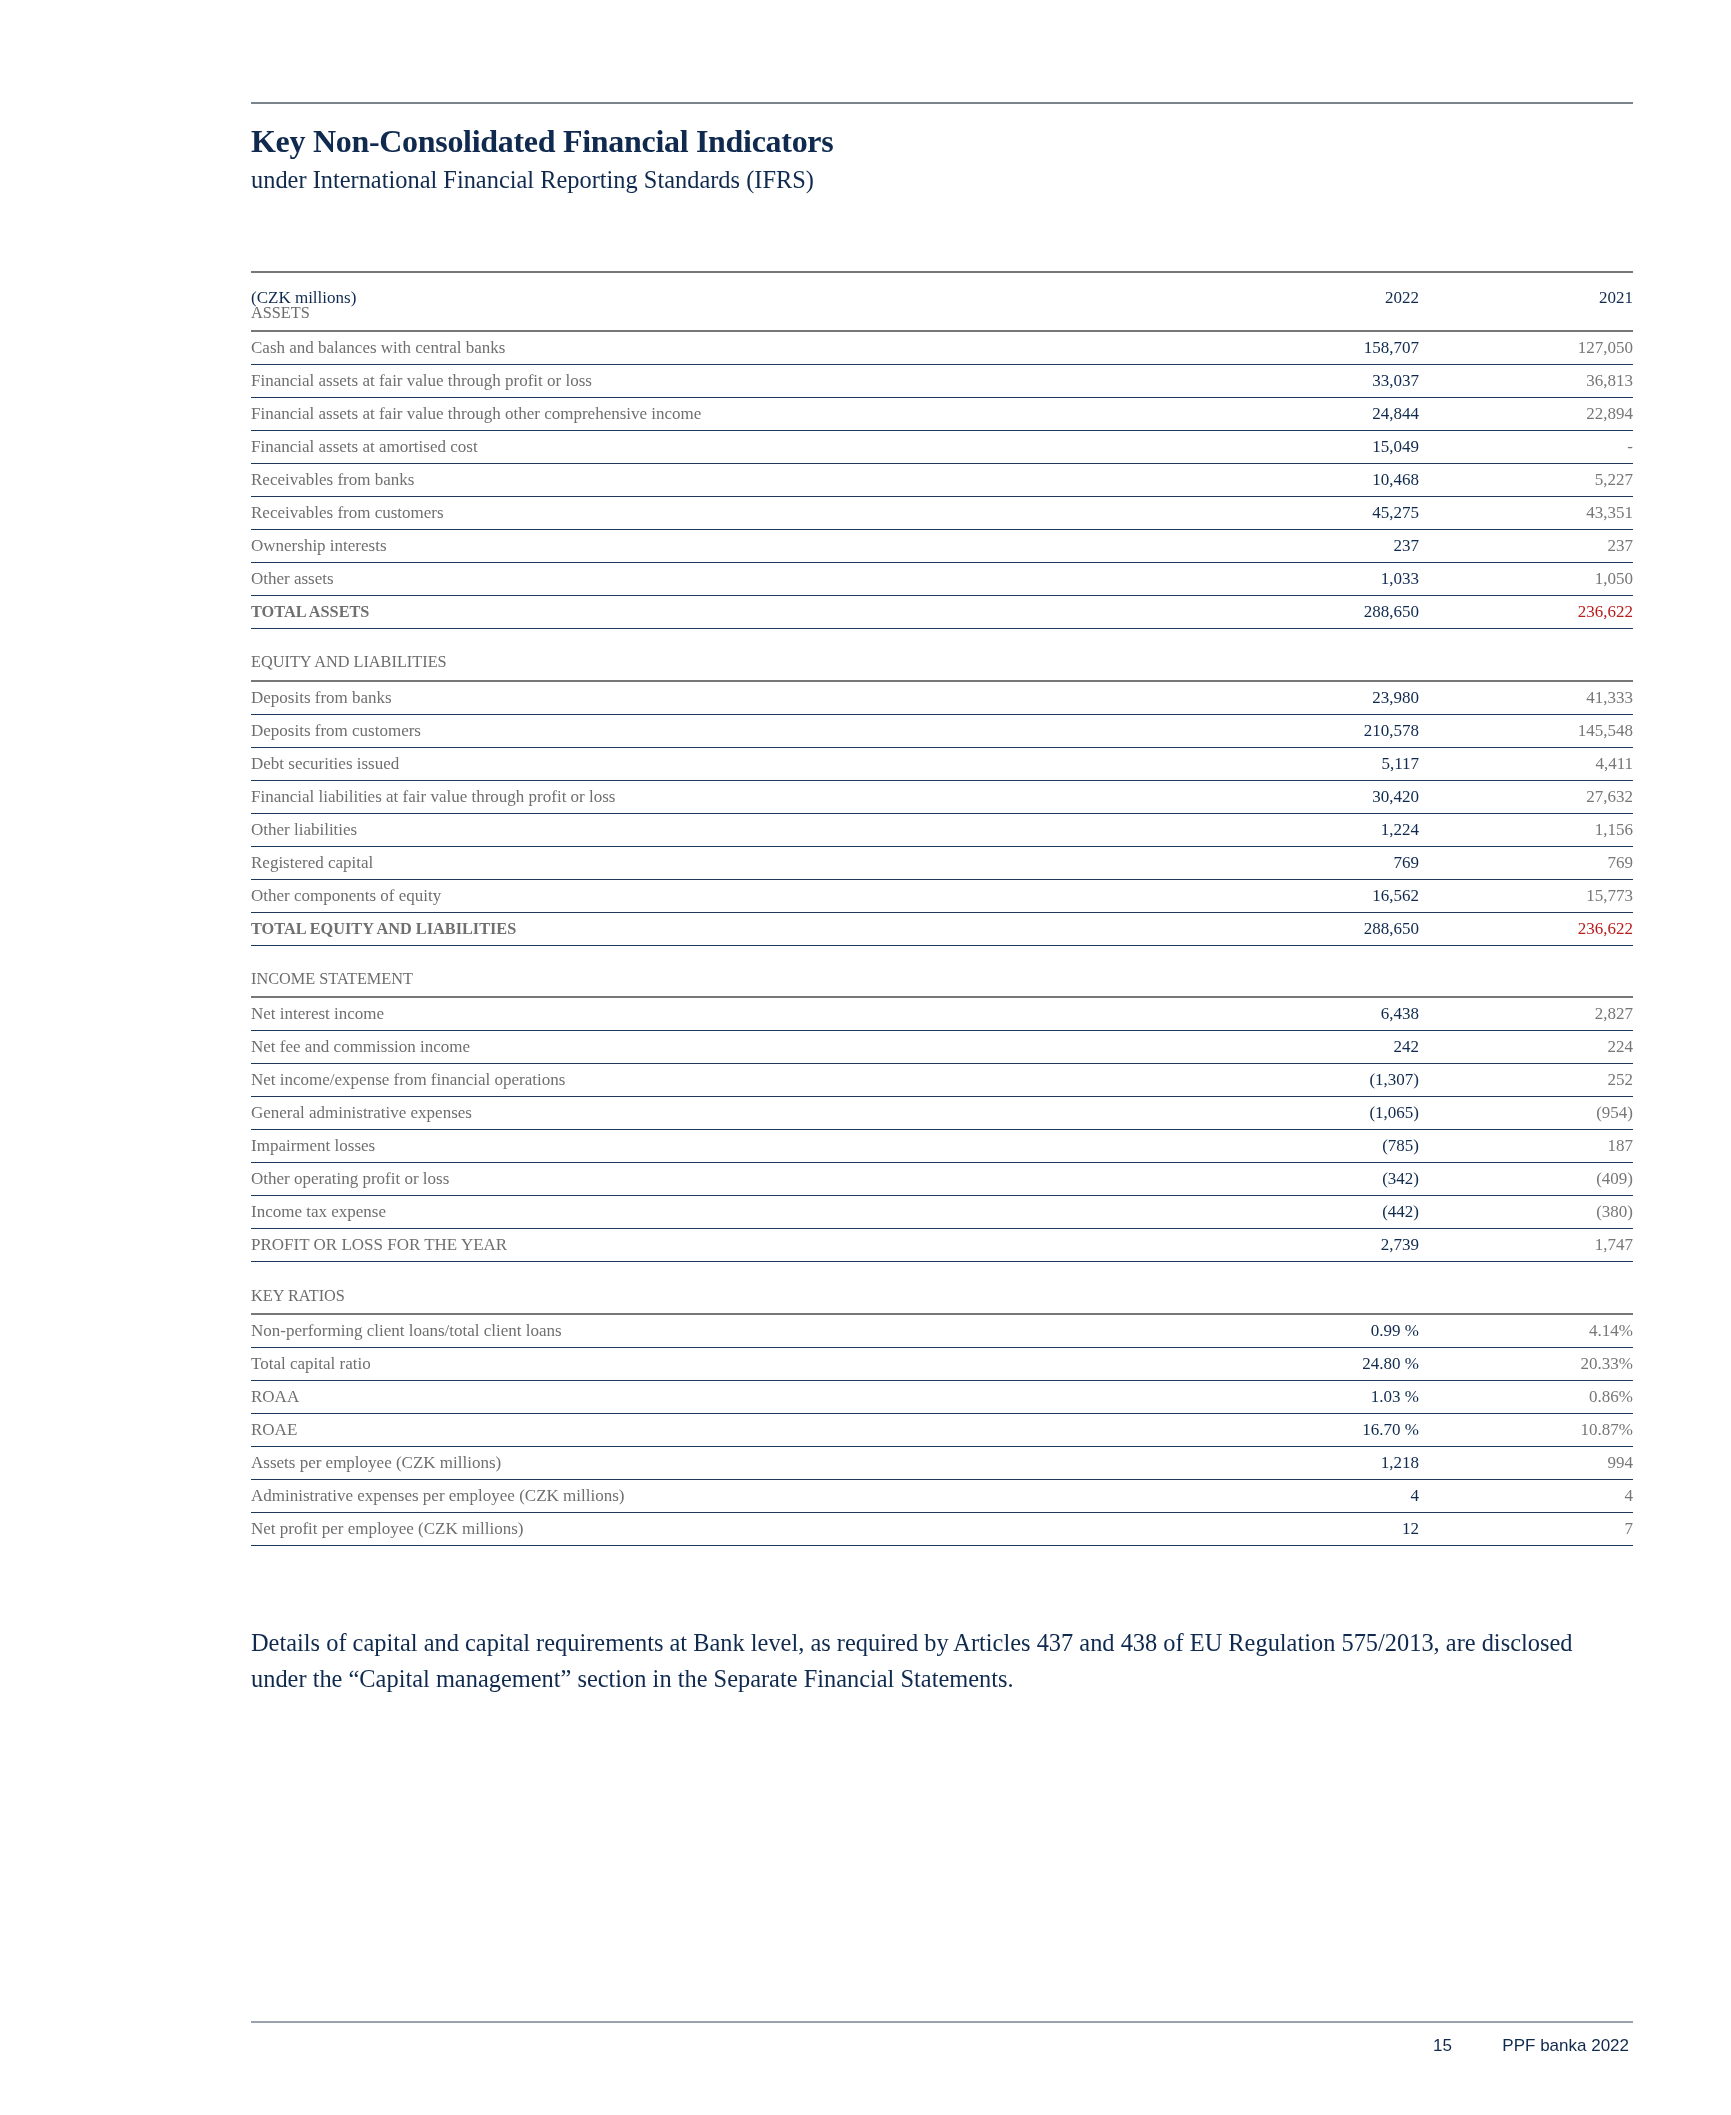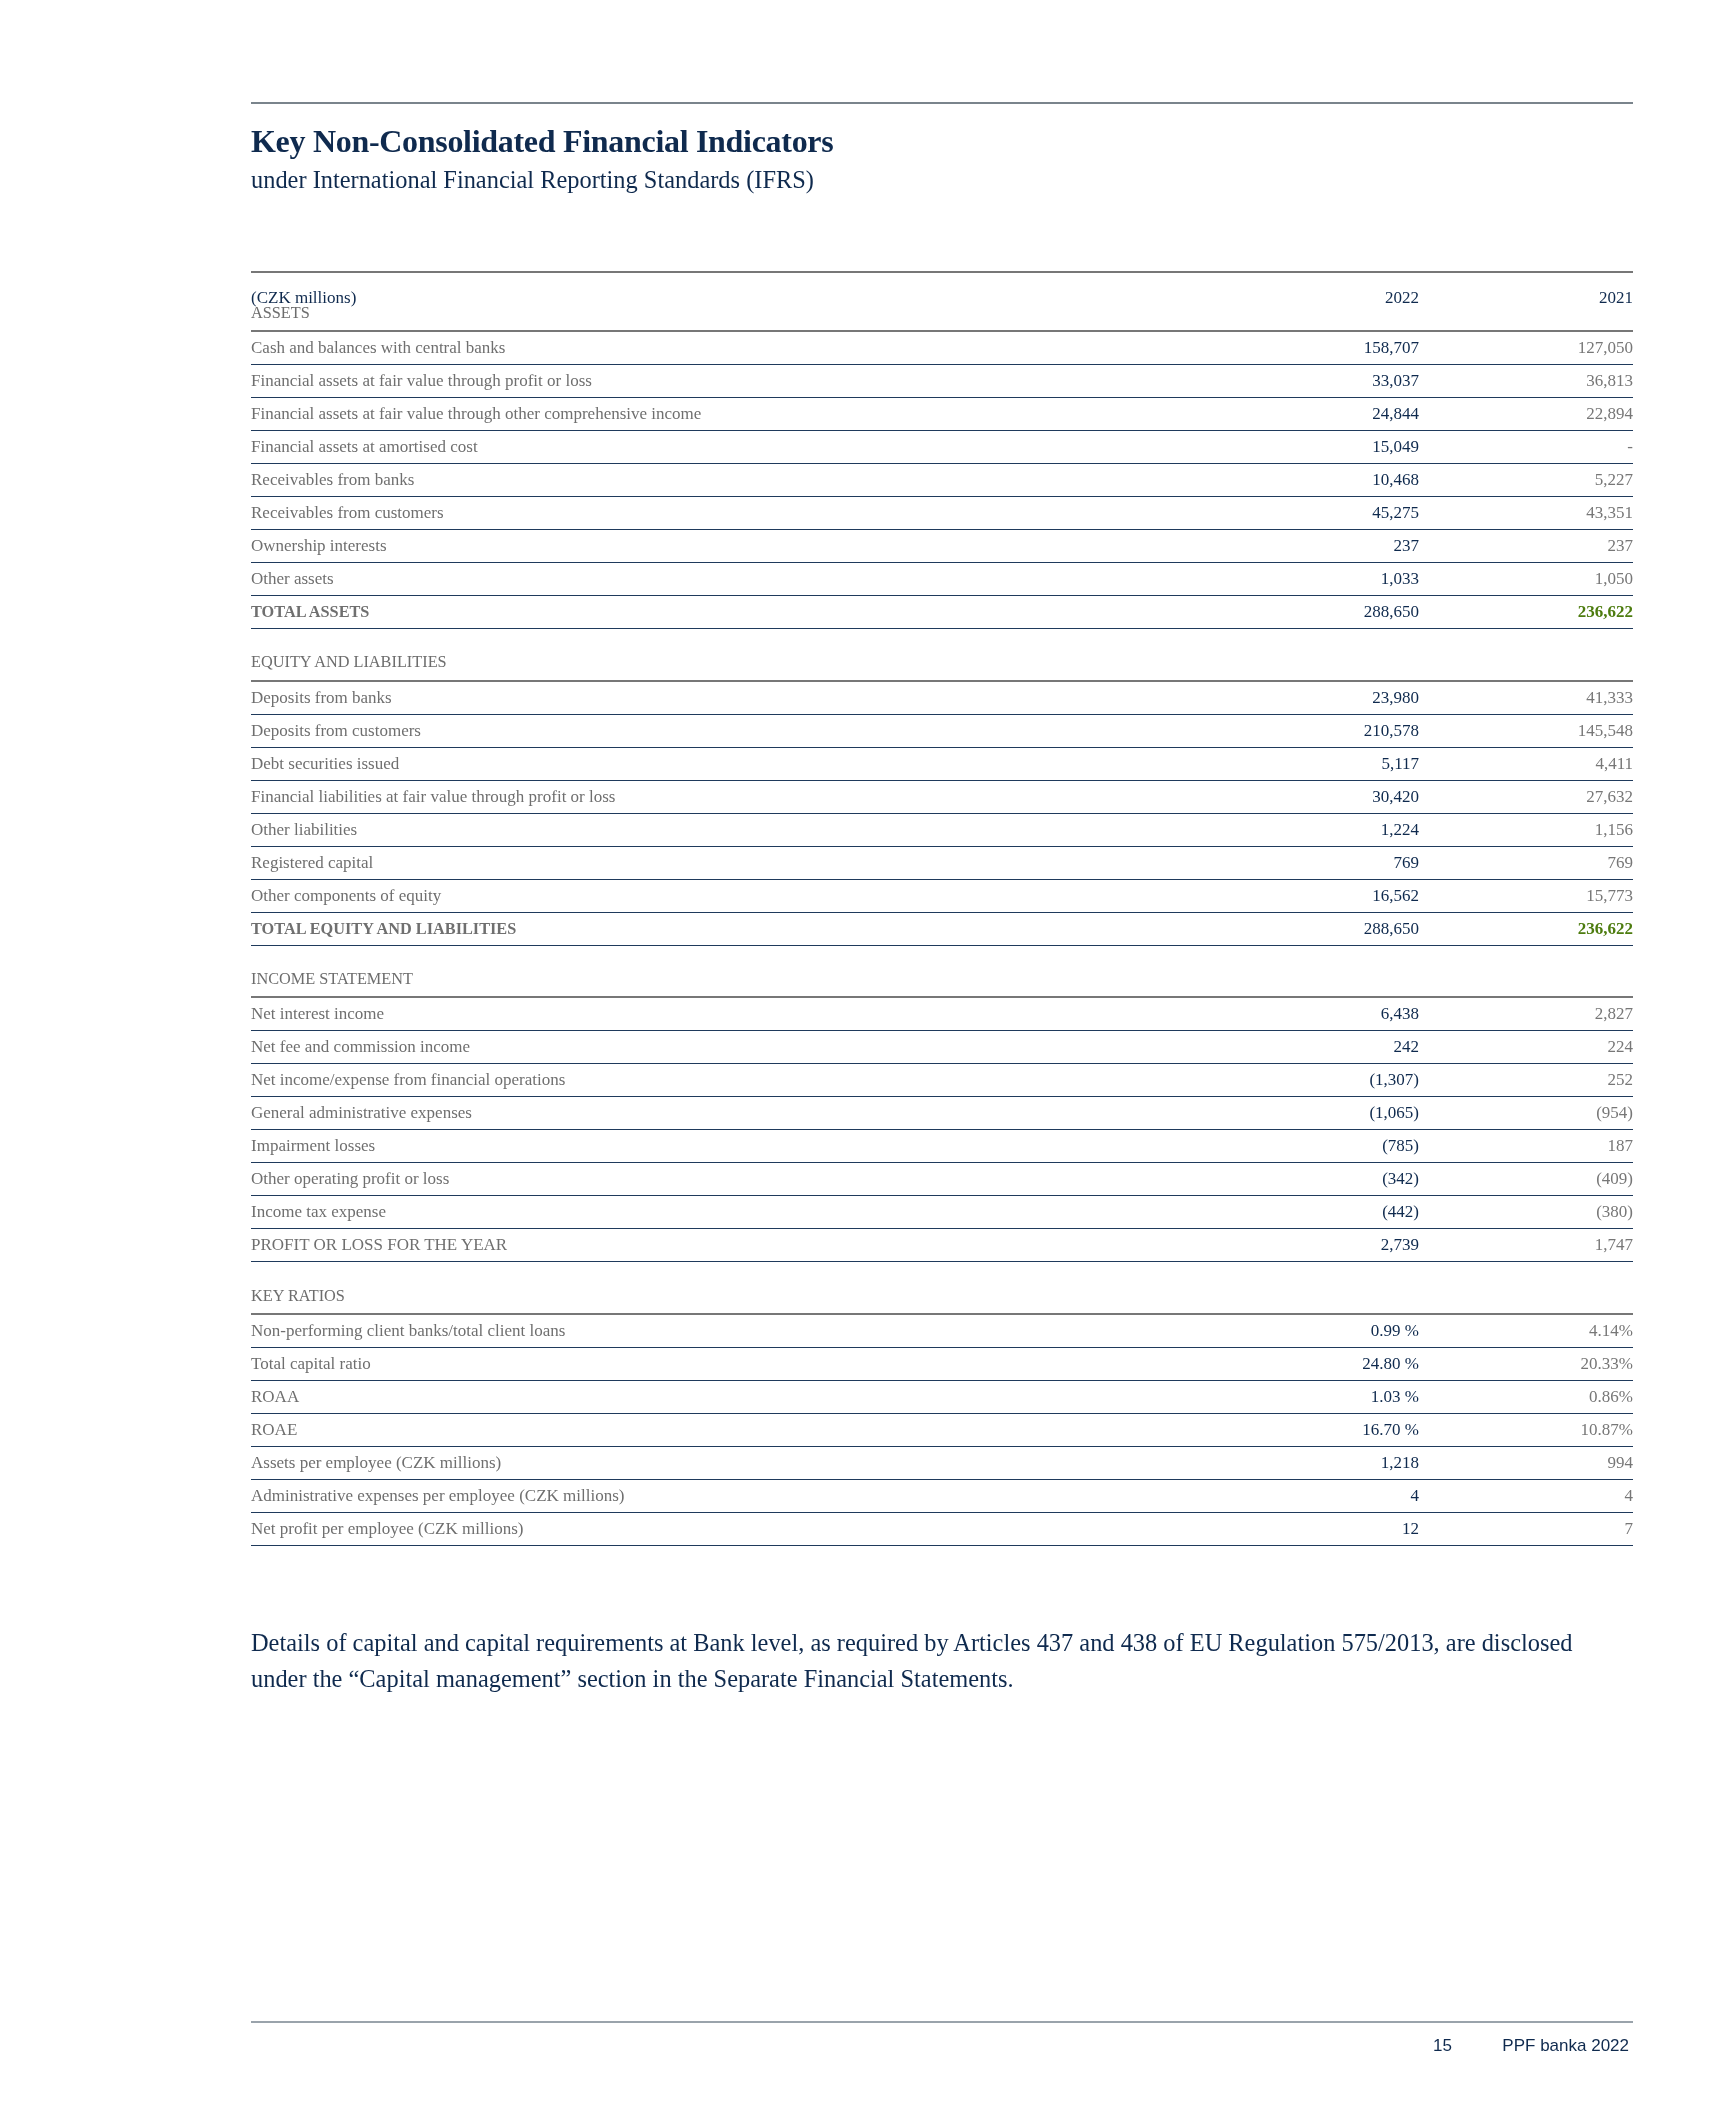--- a/index.html
+++ b/index.html
@@ -20,21 +20,21 @@
     .section { position: relative; }
     .section.first { margin-top: 29px; }
     .section.next { margin-top: 22.6px; }
     .sec-head { position: relative; height: 28px; border-bottom: 2.7px solid #777777; }
     .sec-head span { position: absolute; left: 0; top: 0.9px; font-size: 16.3px; font-weight: normal; color: #6d6d6d; }
     .row { position: relative; height: 32px; border-bottom: 1.8px solid #1f3a5c; }
     .row .lbl { position: absolute; left: 0; top: 6.3px; font-size: 17px; color: #6f6f6f; white-space: nowrap; }
     .row .v22 { position: absolute; right: 214px; top: 6.3px; font-size: 17px; color: #0f2a4e; }
     .row .v21 { position: absolute; right: 0; top: 6.3px; font-size: 17px; color: #777777; }
     .row.total .lbl { font-weight: bold; font-size: 16.3px; }
-    .row.total .v21 { font-weight: bold; color: #4d7c0f; }
+    .row.total .v21 { font-weight: normal; color: #b91c1c; }
 
     .note { position: absolute; top: 1625px; left: 0; width: 1382px; font-size: 24.4px; line-height: 36px; color: #0f2a4e; }
 
     .bottom-rule { position: absolute; top: 2021px; left: 0; width: 1382px; height: 1.8px; background: #9aa3ab; }
     .footer-page { position: absolute; top: 2036px; right: 181px; font-family: "Liberation Sans", "DejaVu Sans", sans-serif; font-size: 17px; color: #0f2a4e; }
     .footer-brand { position: absolute; top: 2036px; right: 4px; font-family: "Liberation Sans", "DejaVu Sans", sans-serif; font-size: 17px; color: #0f2a4e; white-space: nowrap; }
   </style>
 </head>
 <body>
 
@@ -188,21 +188,21 @@
             <span class="lbl">PROFIT OR LOSS FOR THE YEAR</span>
             <span class="v22">2,739</span>
             <span class="v21">1,747</span>
           </div>
         </div>
         <div class="section next">
           <div class="sec-head">
             <span>KEY RATIOS</span>
           </div>
           <div class="row">
-            <span class="lbl">Non-performing client banks/total client loans</span>
+            <span class="lbl">Non-performing client loans/total client loans</span>
             <span class="v22">0.99 %</span>
             <span class="v21">4.14%</span>
           </div>
           <div class="row">
             <span class="lbl">Total capital ratio</span>
             <span class="v22">24.80 %</span>
             <span class="v21">20.33%</span>
           </div>
           <div class="row">
             <span class="lbl">ROAA</span>

